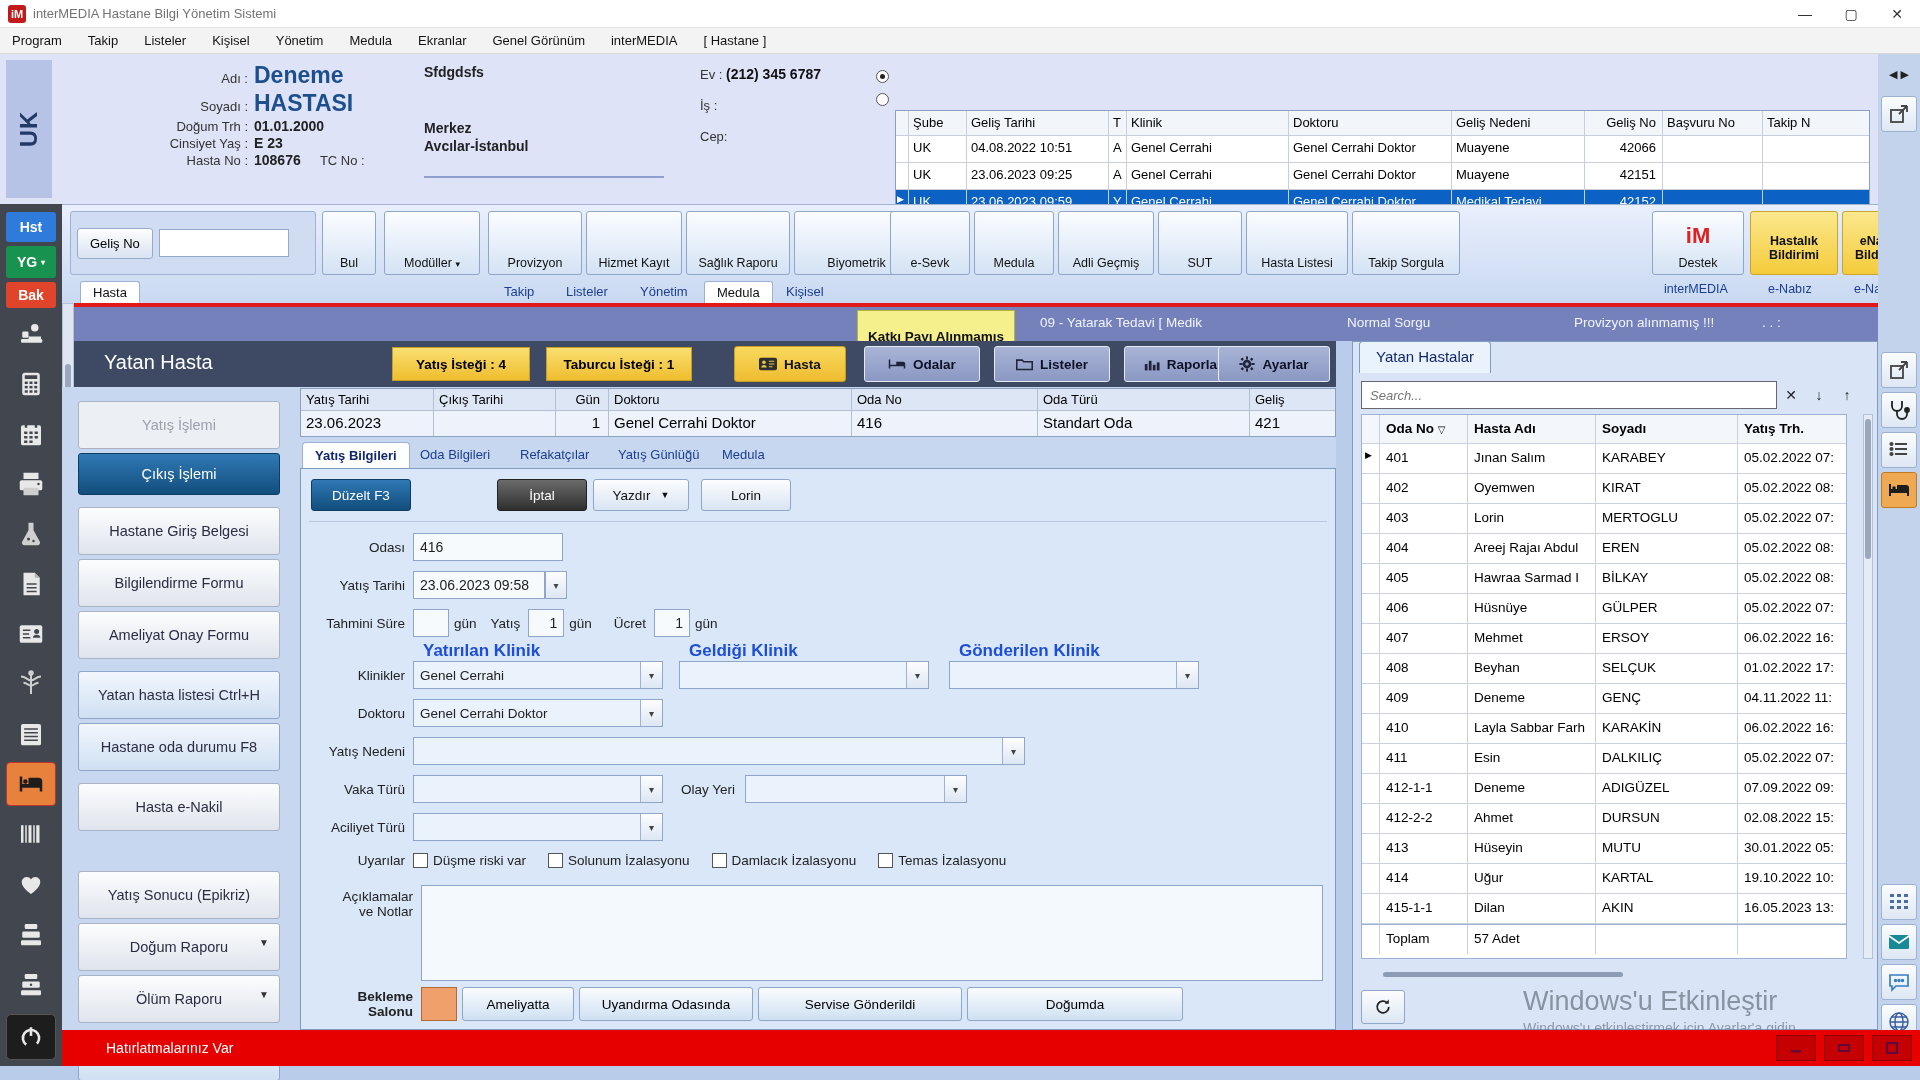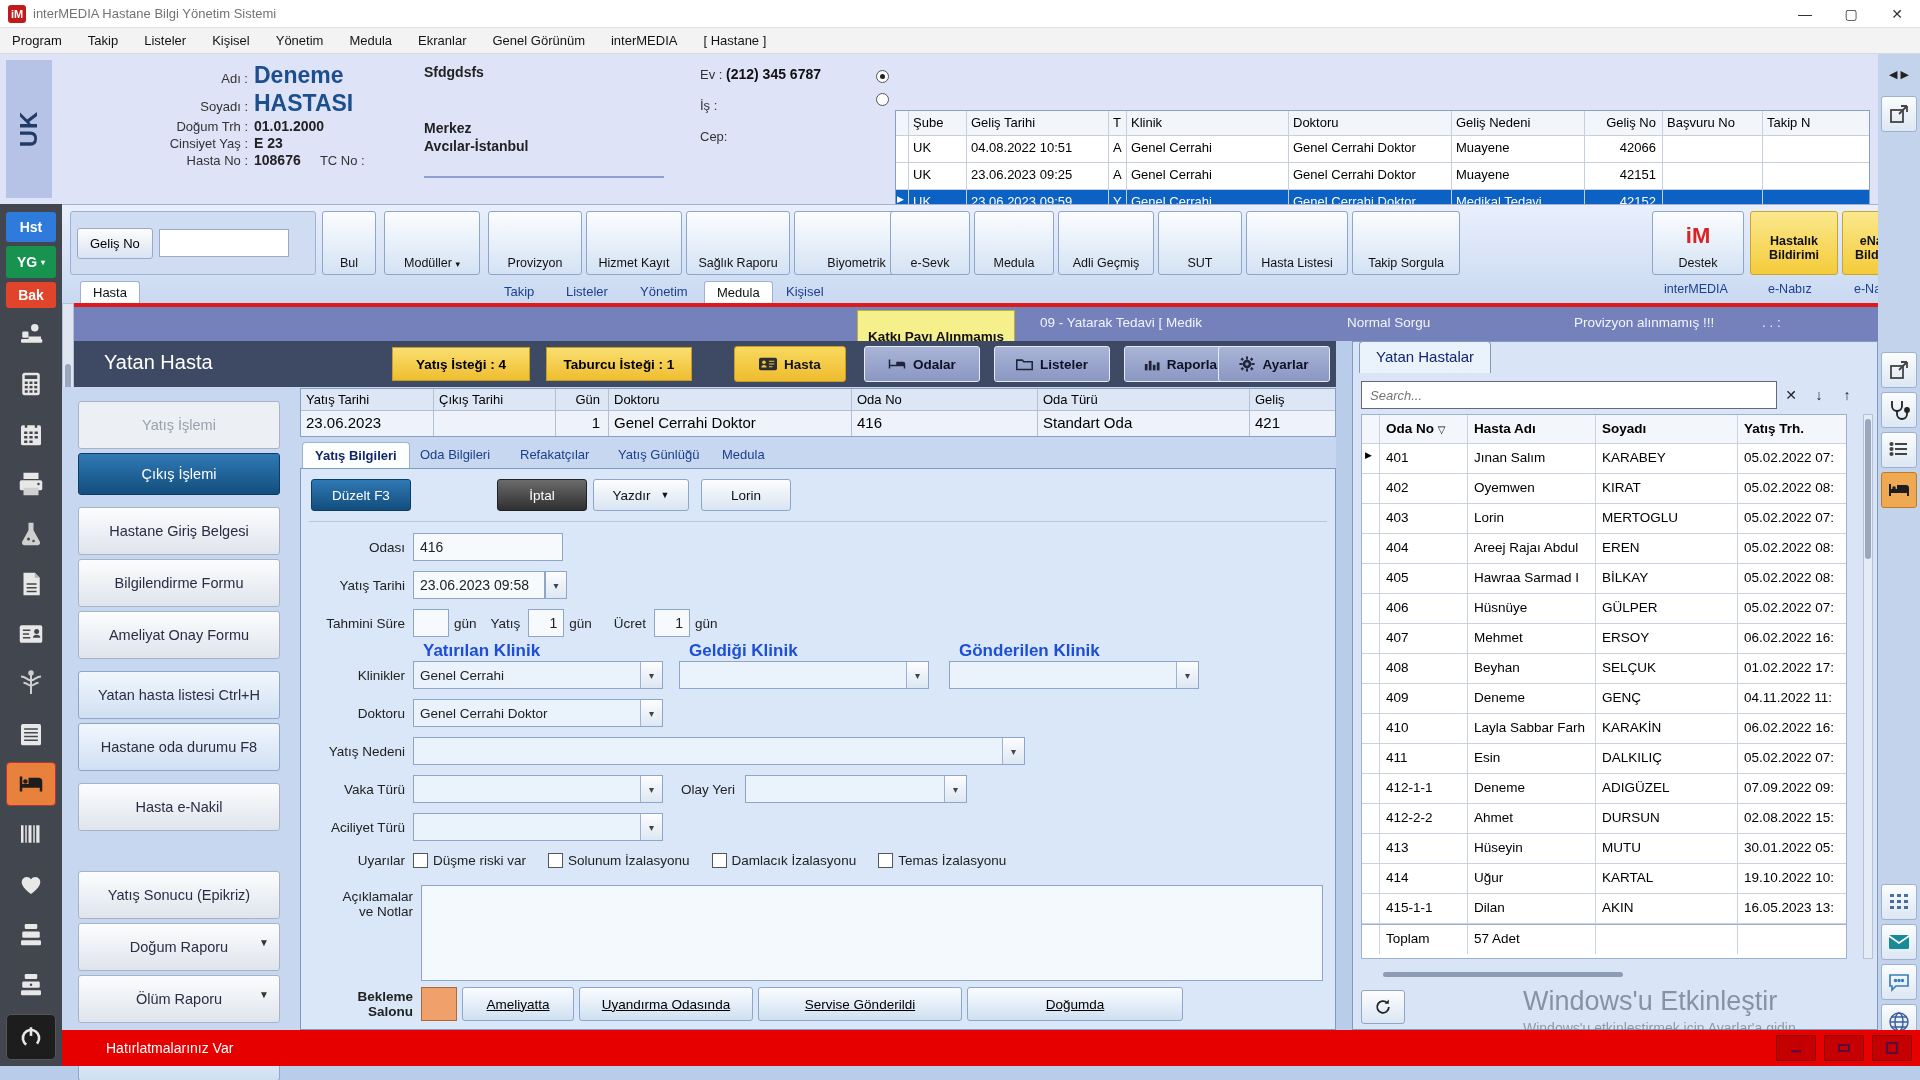--- a/index.html
+++ b/index.html
@@ -796,21 +796,21 @@
     <div style="position:absolute; left:4px; top:420px; width:108px; text-align:right; font-size:13.5px; color:#222;">
       <div>Açıklamalar</div>
         <div>ve Notlar</div>
     </div>
     <div class="ftext" style="left:120px; top:416px; width:902px; height:96px;"></div>
 
     <div style="position:absolute; left:4px; top:520px; width:108px; text-align:right; font-size:13.5px; font-weight:bold; color:#222;">
       <div>Bekleme</div>
         <div>Salonu</div>
     </div>
-    <div class="statusbtns" style="left:120px; top:518px;text-decoration:underline;">
+    <div class="statusbtns" style="left:120px; top:518px;">
       <div class="orangebox"></div>
       <div class="wbtn2" style="width:112px;">Ameliyatta</div>
       <div class="wbtn2" style="width:174px;">Uyandırma Odasında</div>
       <div class="wbtn2" style="width:204px;">Servise Gönderildi</div>
       <div class="wbtn2" style="width:216px;">Doğumda</div>
     </div>
   </div>
 
   <div class="abs rpanel">
     <div class="rtab">Yatan Hastalar</div>

